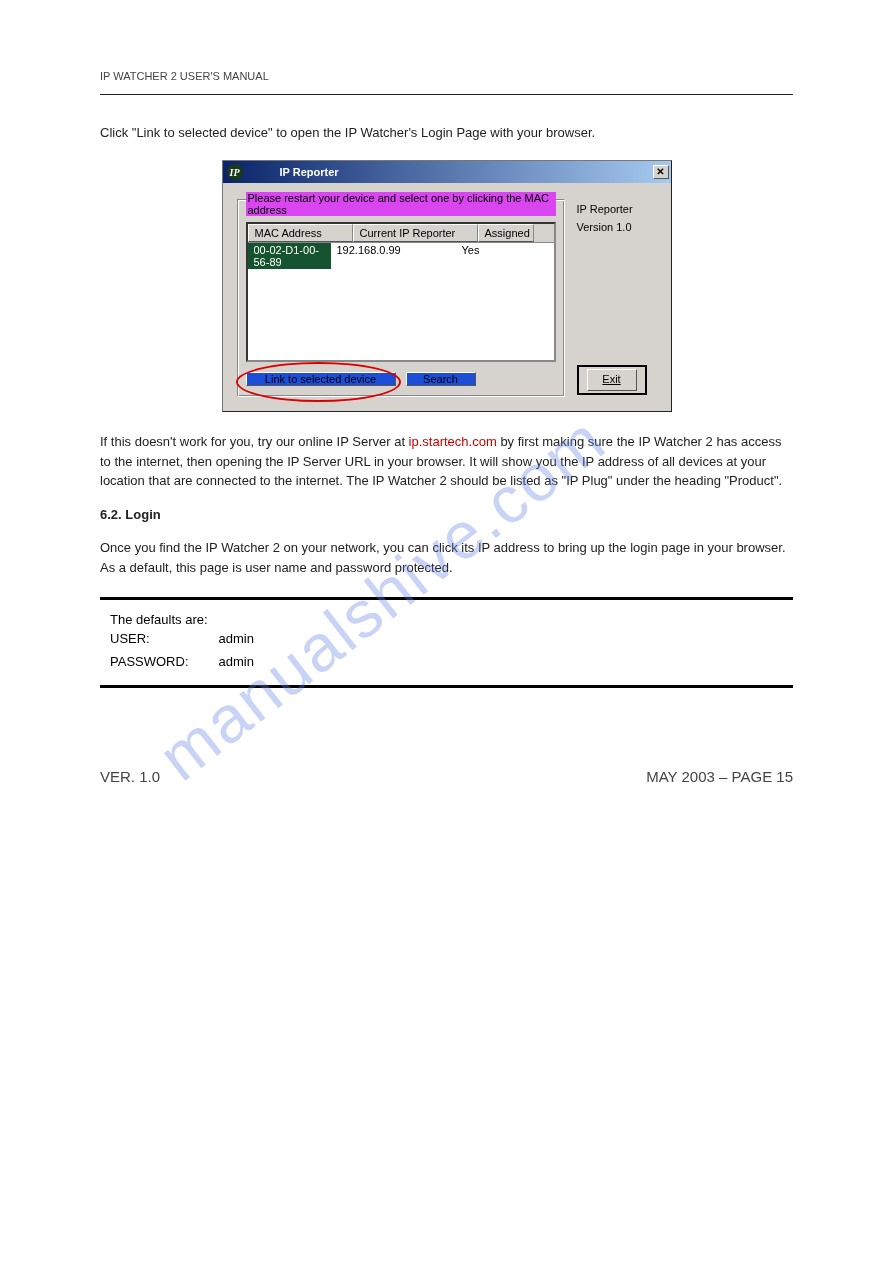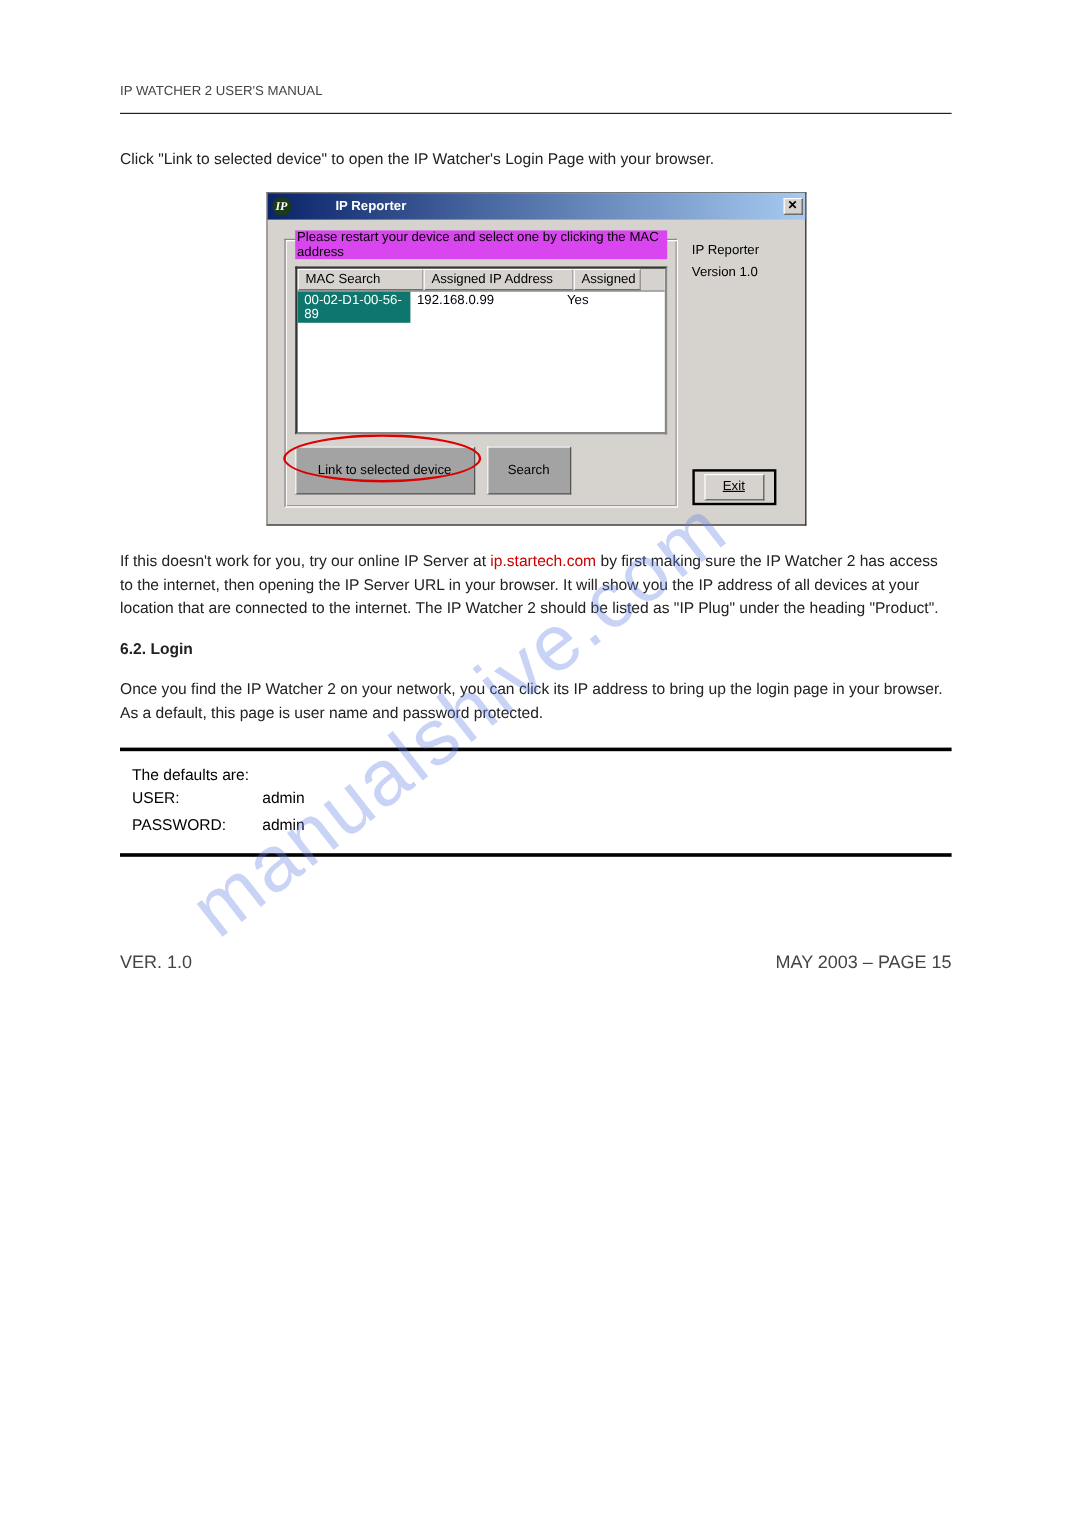--- a/index.html
+++ b/index.html
@@ -128,37 +128,37 @@
   }
   .col-mac { width: 105px; }
   .col-ip { width: 125px; }
   .col-assigned { width: 56px; }
   .list-row {
     display: flex;
     font-size: 11px;
   }
   .list-row .cell { padding: 1px 6px; }
   .cell-mac {
-    width: 94px;
-    background: #0f766e;
+    width: 83px;
+    background: #14532d;
     color: #fff;
   }
   .cell-ip { width: 125px; color: #000; }
   .cell-assigned { width: 60px; color: #000; }
   .btn-row {
     display: flex;
     gap: 10px;
     margin-top: 10px;
   }
   .win-btn {
-    background: #a3a3a3;
+    background: #1d4ed8;
     border: 1px solid #fff;
     border-right-color: #555;
     border-bottom-color: #555;
-    padding: 13px 8px;
+    padding: 0 8px;
     font-size: 11px;
     font-family: Tahoma, Arial, sans-serif;
     text-align: center;
     color: #000;
   }
   .btn-link { width: 150px; }
   .btn-search { width: 70px; }
   .btn-exit {
     width: 70px;
     border: 2px solid #000;
@@ -246,22 +246,22 @@
       <div class="titlebar">
         <span class="icon">IP</span>
         <span class="title">IP Reporter</span>
         <span class="close-btn">✕</span>
       </div>
       <div class="dialog-body">
         <div class="group-box" style="position:relative;">
           <span class="caption">Please restart your device and select one by clicking the MAC address</span>
           <div class="list-view">
             <div class="list-header">
-              <div class="col col-mac">MAC Search</div>
-              <div class="col col-ip">Assigned IP Address</div>
+              <div class="col col-mac">MAC Address</div>
+              <div class="col col-ip">Current IP Reporter</div>
               <div class="col col-assigned">Assigned</div>
             </div>
             <div class="list-row">
               <div class="cell cell-mac">00-02-D1-00-56-89</div>
               <div class="cell cell-ip">192.168.0.99</div>
               <div class="cell cell-assigned">Yes</div>
             </div>
           </div>
           <div class="btn-row" style="position:relative;">
             <div class="win-btn btn-link">Link to selected device</div>

